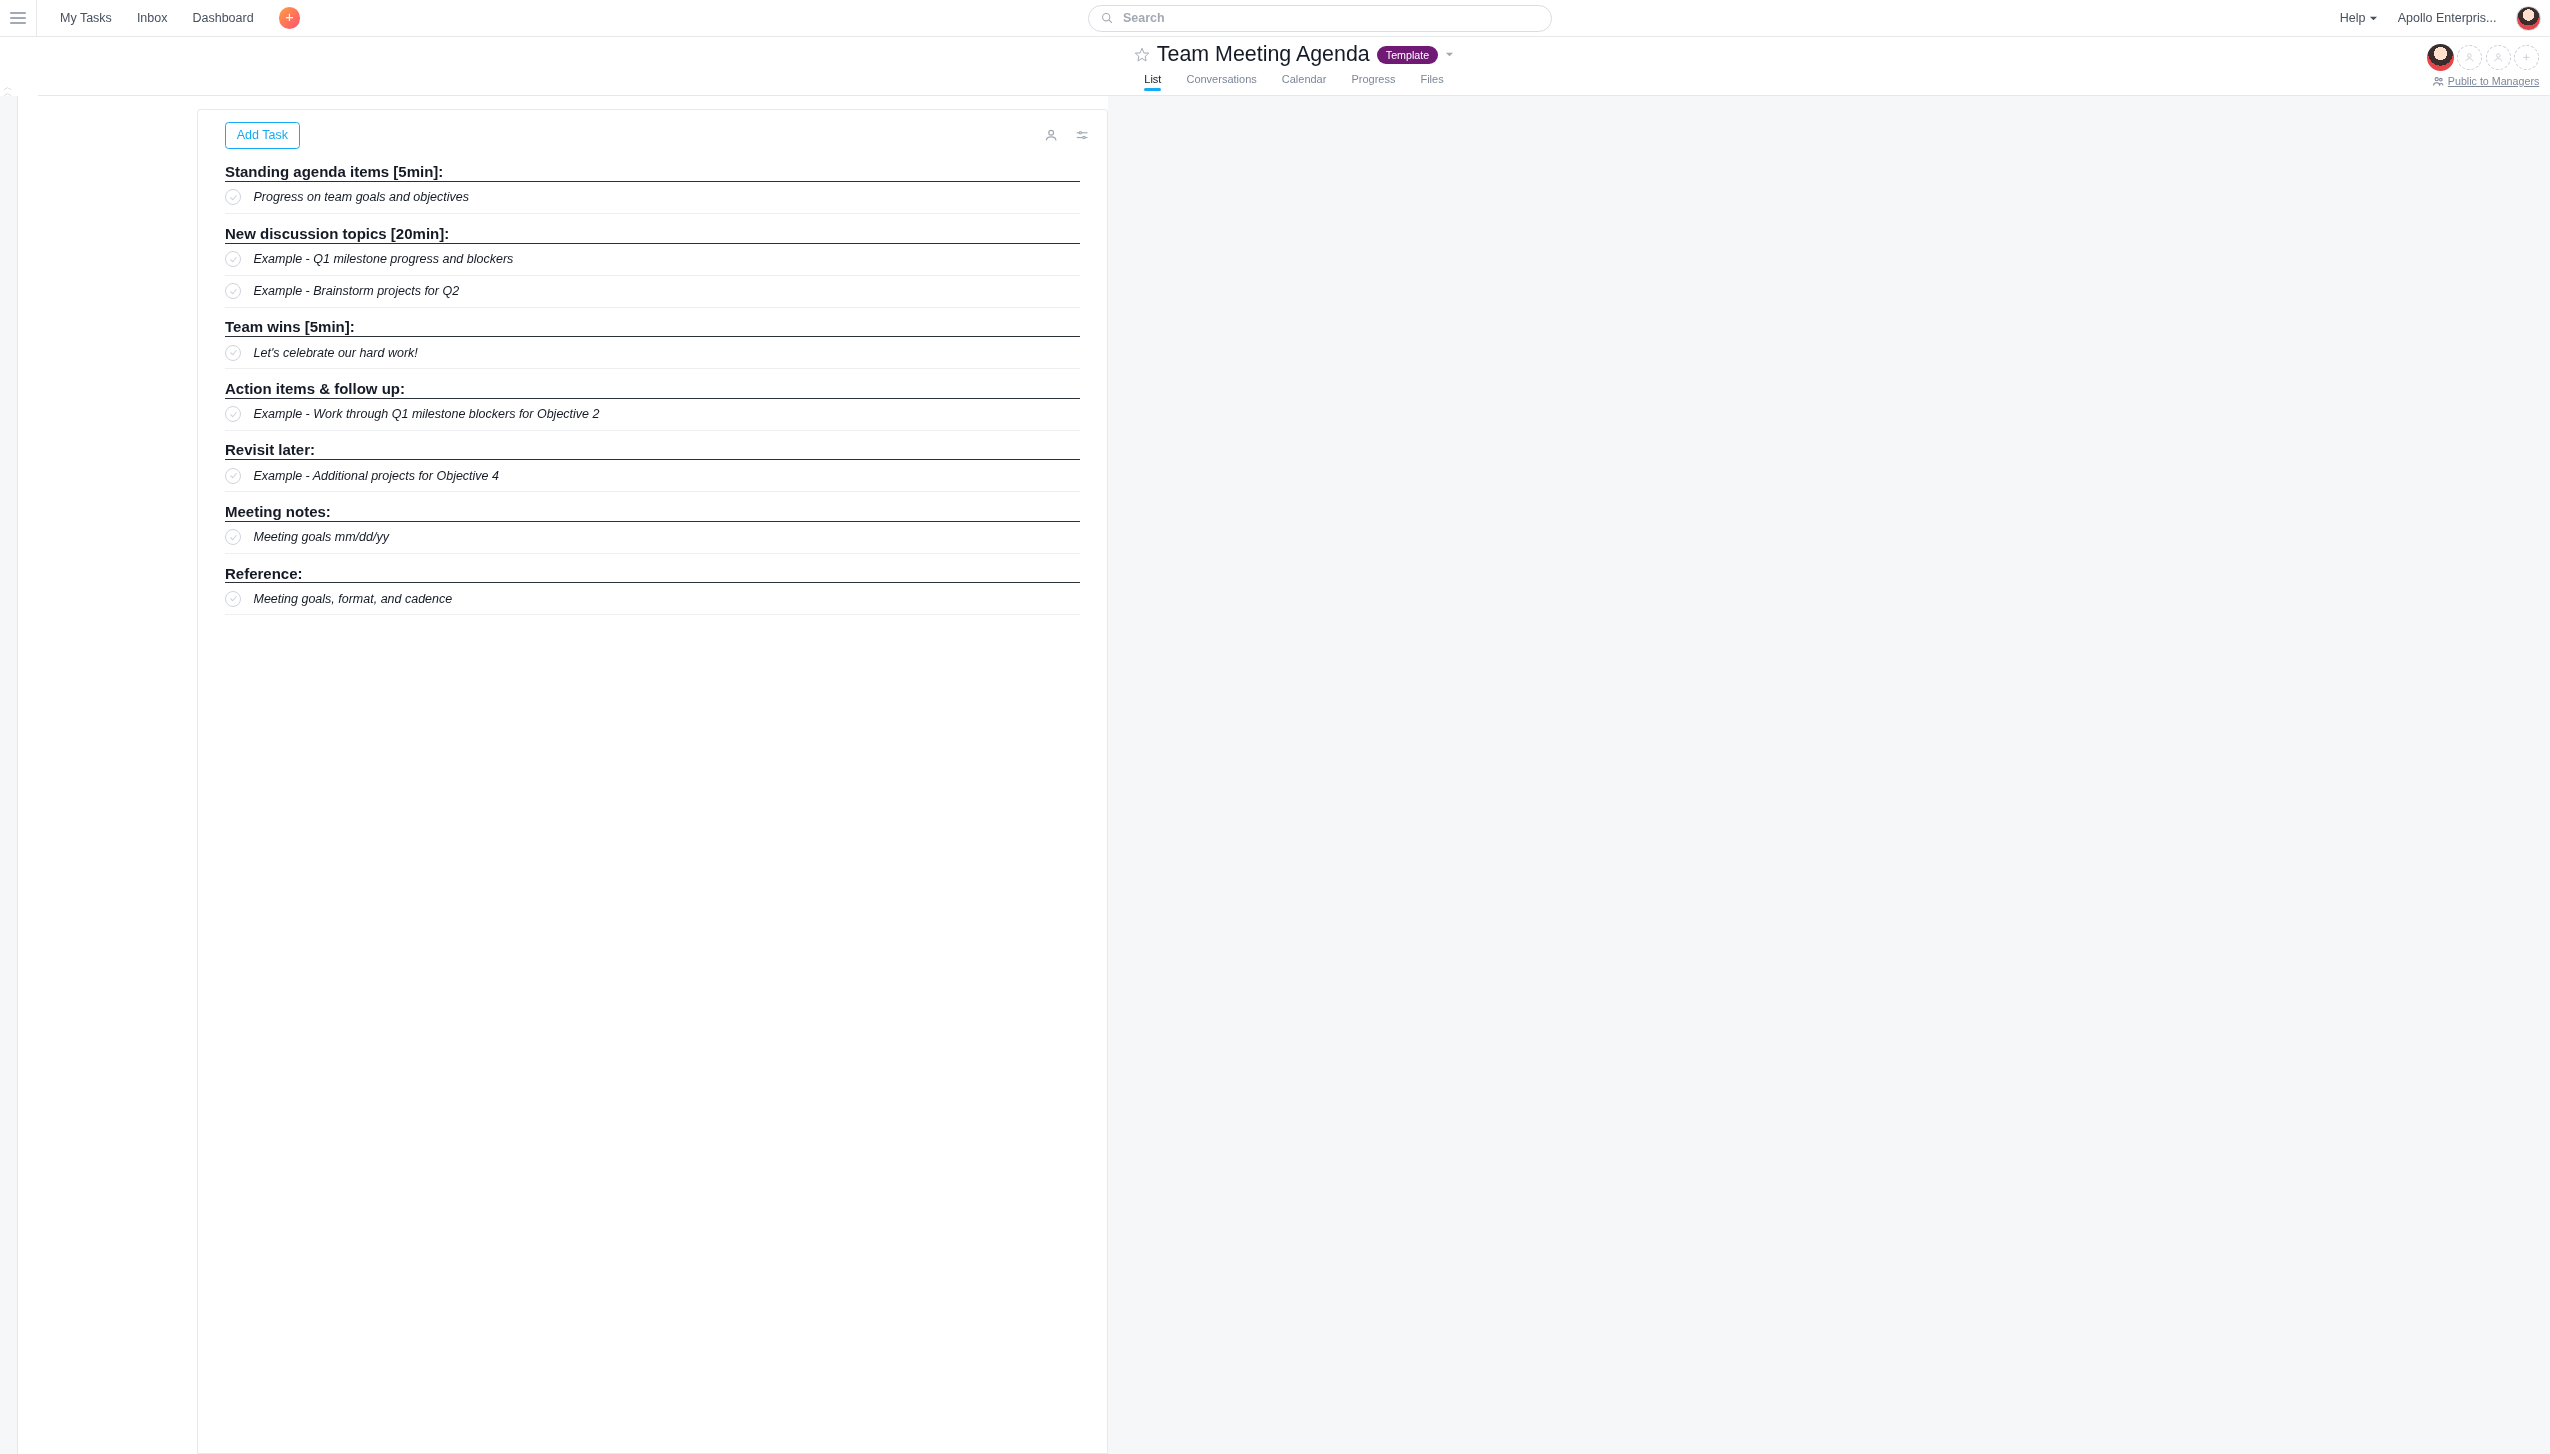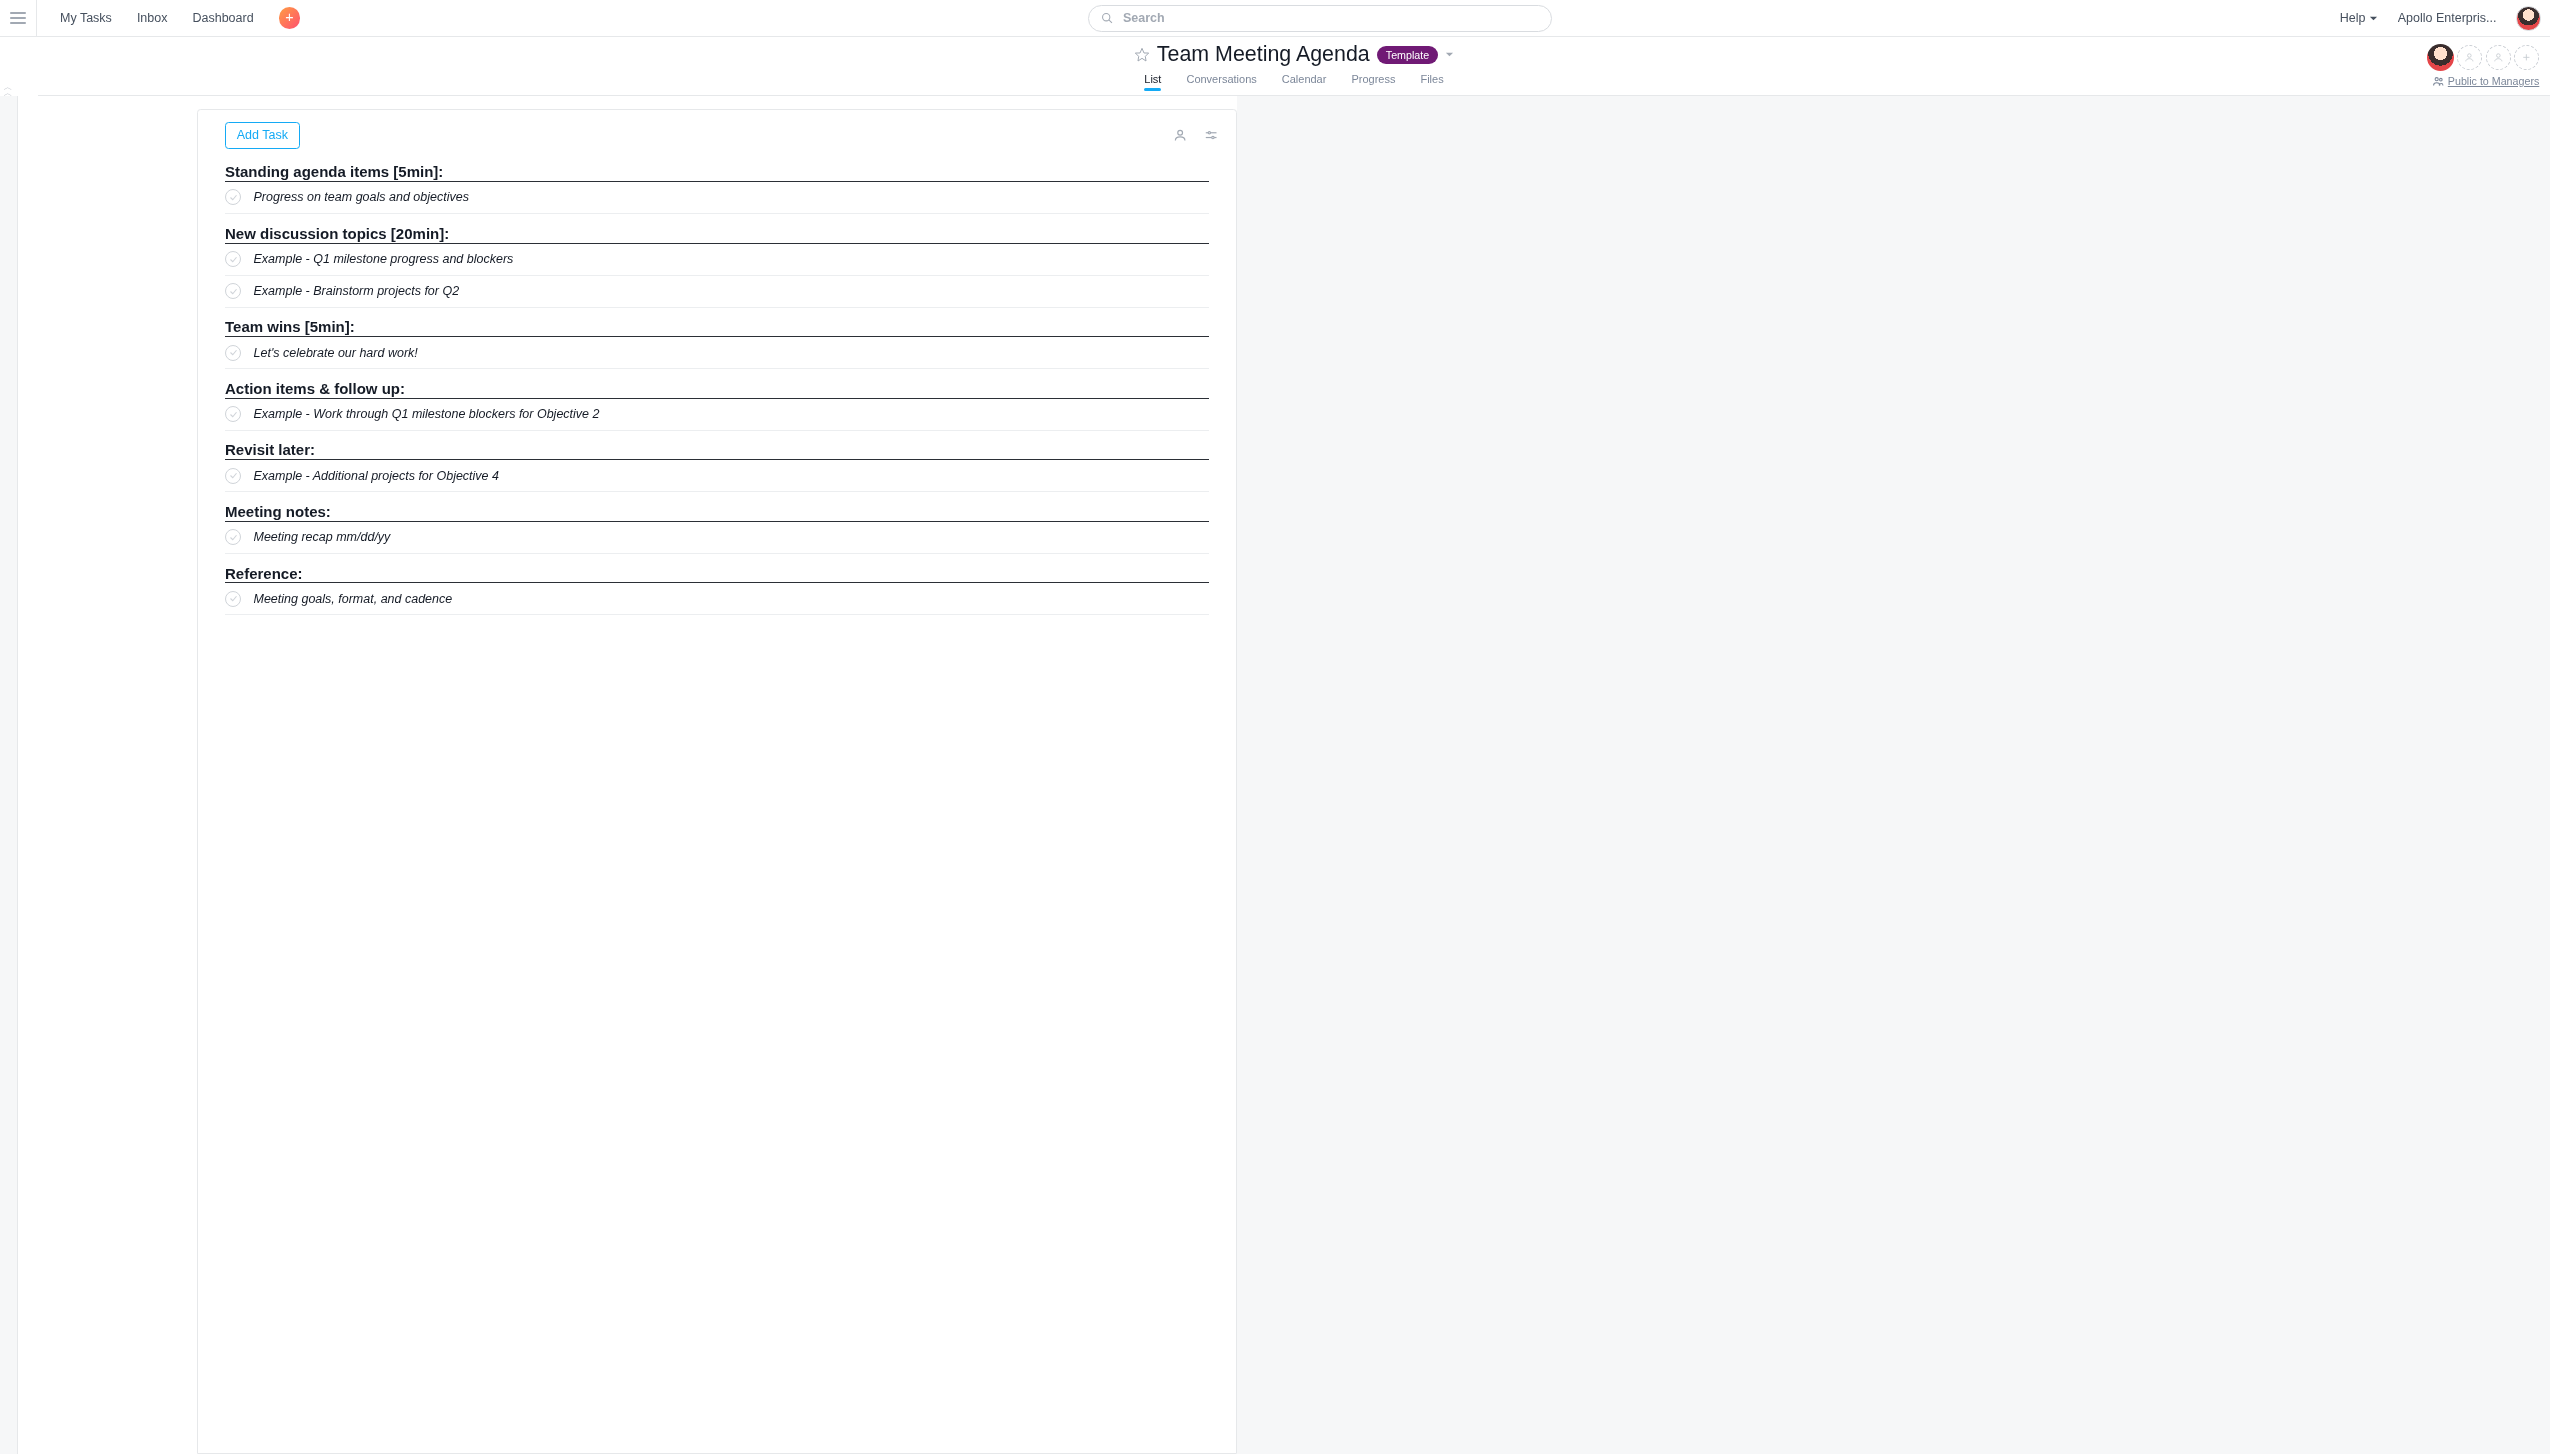--- a/index.html
+++ b/index.html
@@ -47,21 +47,21 @@
     .member-avatar{width:27px;height:27px;border-radius:50%;background:radial-gradient(circle at 50% 35%,#ffe0cd 0 30%,#3a2d2d 30% 55%,#e44548 55% 100%);flex:none;}
     .dotted-circle{width:25px;height:25px;border-radius:50%;border:0.9px dashed #c8ccd2;display:flex;align-items:center;justify-content:center;color:#c8ccd2;cursor:pointer;flex:none;}
     .dotted-circle svg{width:10.7px;height:10.7px;}
     .visibility{display:flex;align-items:center;gap:3.6px;font-size:10.7px;color:#7c8799;text-decoration:underline;cursor:pointer;}
     .visibility svg{width:12.5px;height:12.5px;}
 
     .body-area{display:flex;min-height:calc(100vh - 96px);}
     .left-gutter{width:18px;background:var(--sidebar-bg);border-right:0.9px solid var(--gray-border);position:relative;}
     .double-chevron{position:absolute;left:3.6px;top:-10.7px;color:#c8ccd2;font-size:9px;line-height:5.4px;cursor:pointer;}
     .right-gutter{flex:1;background:var(--sidebar-bg);}
-    .center{flex:none;width:1040px;background:#fff;margin-top:12.5px;border:0.9px solid var(--gray-border);border-radius:3.6px 3.6px 0 0;min-height:607px;margin-left:179px;}
+    .center{flex:none;width:911px;background:#fff;margin-top:12.5px;border:0.9px solid var(--gray-border);border-radius:3.6px 3.6px 0 0;min-height:607px;margin-left:179px;}
     @media(max-width:1285px){.center{margin-left:auto;margin-right:auto;}}
     .center-header{display:flex;align-items:center;padding:12.5px 18px 0 27px;}
     .add-task-btn{border:0.9px solid var(--link-blue);color:var(--link-blue);background:#fff;font-size:12.5px;padding:5.4px 10.7px;border-radius:3.6px;font-weight:500;cursor:pointer;}
     .header-icons{margin-left:auto;display:flex;gap:16px;color:var(--gray-icon);}
     .header-icons span{cursor:pointer;}
     .header-icons svg{width:14.3px;height:14.3px;display:block;}
     .sections{padding:14.3px 27px 18px;}
     .section-title{font-size:15px;font-weight:600;border-bottom:0.9px solid #2b2f36;padding-bottom:0.9px;margin-top:10.7px;cursor:pointer;}
     .section-title:first-child{margin-top:0;}
     .task-row{display:flex;align-items:center;height:32px;border-bottom:0.9px solid #eceef0;gap:12.5px;cursor:pointer;font-style:italic;}
@@ -275,21 +275,21 @@
             </svg>
       </span>
         </div>
         <div class="section-title">Meeting notes:</div>
         <div class="task-row">
       <span class="check-circle">
         <svg viewBox="0 0 24 24" fill="none" stroke="currentColor" stroke-width="3">
               <polyline points="4 12 10 18 20 6"></polyline>
             </svg>
       </span>
-      <span class="task-label">Meeting recap mm/dd/yy</span>
+      <span class="task-label">Meeting goals mm/dd/yy</span>
       <span class="row-caret">
         <svg viewBox="0 0 10 16" fill="currentColor">
               <path d="M2 2l6 6-6 6z"></path>
             </svg>
       </span>
         </div>
         <div class="section-title">Reference:</div>
         <div class="task-row">
       <span class="check-circle">
         <svg viewBox="0 0 24 24" fill="none" stroke="currentColor" stroke-width="3">

